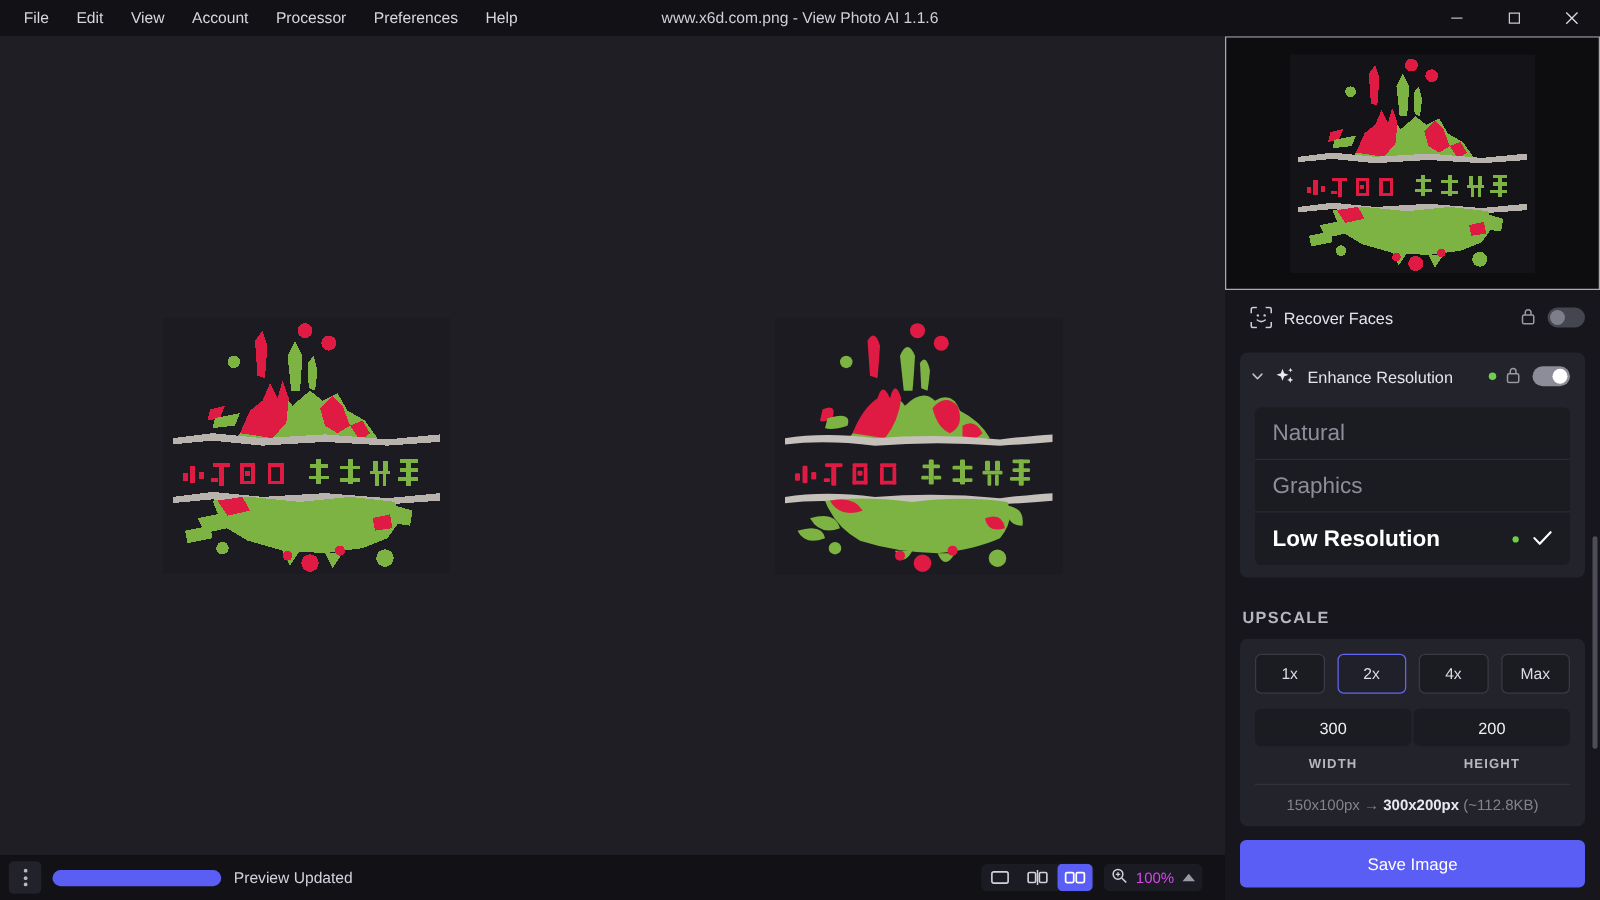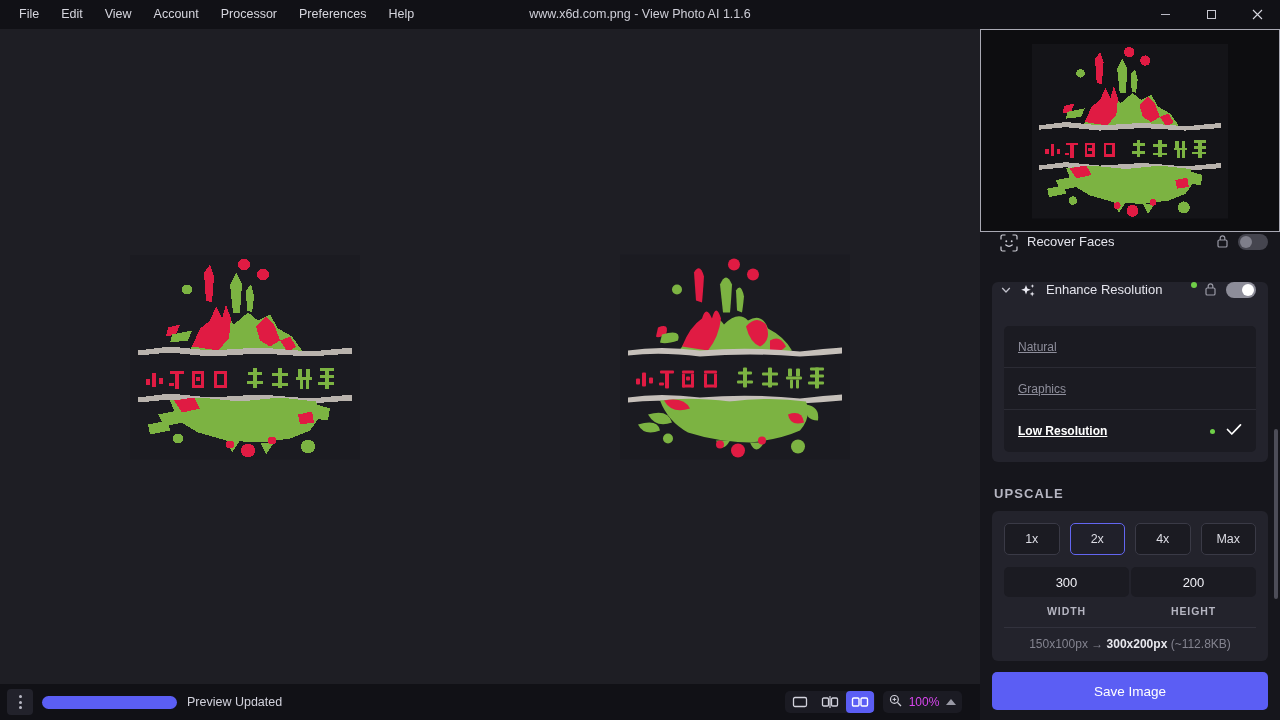--- a/index.html
+++ b/index.html
@@ -79,21 +79,21 @@
   }
   .preview-thumb {
     position:absolute; left:0; top:0; width:300px; height:203px;
     background:#0d0d10; border:1px solid #a9a9b4; overflow:hidden;
   }
   .preview-thumb svg { position:absolute; left:50%; top:50%; transform:translate(-50%,-50%); width:250px; height:175px; }
 
   .panel-body { position:absolute; left:0; top:203px; width:300px; height:430px; overflow:hidden; }
 
   .feature-row {
-    height:40px; display:flex; align-items:flex-start; padding:0 12px 0 0;
+    height:40px; display:flex; align-items:center; padding:0 12px 0 0;
     position:relative;
   }
   .row-recover { background:#16161c; margin-top:2px; }
   .card-enhance { background:#23232c; border-radius:6px; margin:8px 12px 0 12px; padding-bottom:10px; }
   .card-enhance .feature-row { height:38px; padding-left:4px; }
 
   .chev-down {
     width:16px; height:16px; display:flex; align-items:center; justify-content:center; flex:none; margin-left:2px;
   }
   .ico { flex:none; display:flex; align-items:center; justify-content:center; }
@@ -103,21 +103,21 @@
   .toggle { width:30px; height:16px; border-radius:8px; position:relative; flex:none; }
   .toggle.off { background:#45454f; }
   .toggle.on  { background:#8d8d99; }
   .toggle .knob { position:absolute; top:2px; width:12px; height:12px; border-radius:50%; background:#d9d9e2; }
   .toggle.off .knob { left:2px; background:#7e7e8a; }
   .toggle.on  .knob { left:16px; background:#ffffff; }
 
   .model-list { margin:6px 12px 0 12px; background:#1b1b22; border-radius:5px; overflow:hidden; }
   .model-item {
     height:42px; display:flex; align-items:center; padding:0 14px;
-    border-bottom:1px solid #2b2b34; font-size:12px; color:#8e8e9b;text-decoration:underline;
+    border-bottom:1px solid #2b2b34; font-size:18px; color:#8e8e9b;
   }
   .model-item:last-child { border-bottom:none; }
   .model-item.selected { color:#ffffff; font-weight:bold; }
   .model-item .mi-label { flex:1; }
   .model-item .mi-dot { width:5px;height:5px;border-radius:50%;background:#6fcf48;margin-right:11px; }
 
   .section-label {
     margin:24px 0 0 14px; font-size:13px; letter-spacing:1.1px;
     color:#b6b6c2; font-weight:bold;
   }

